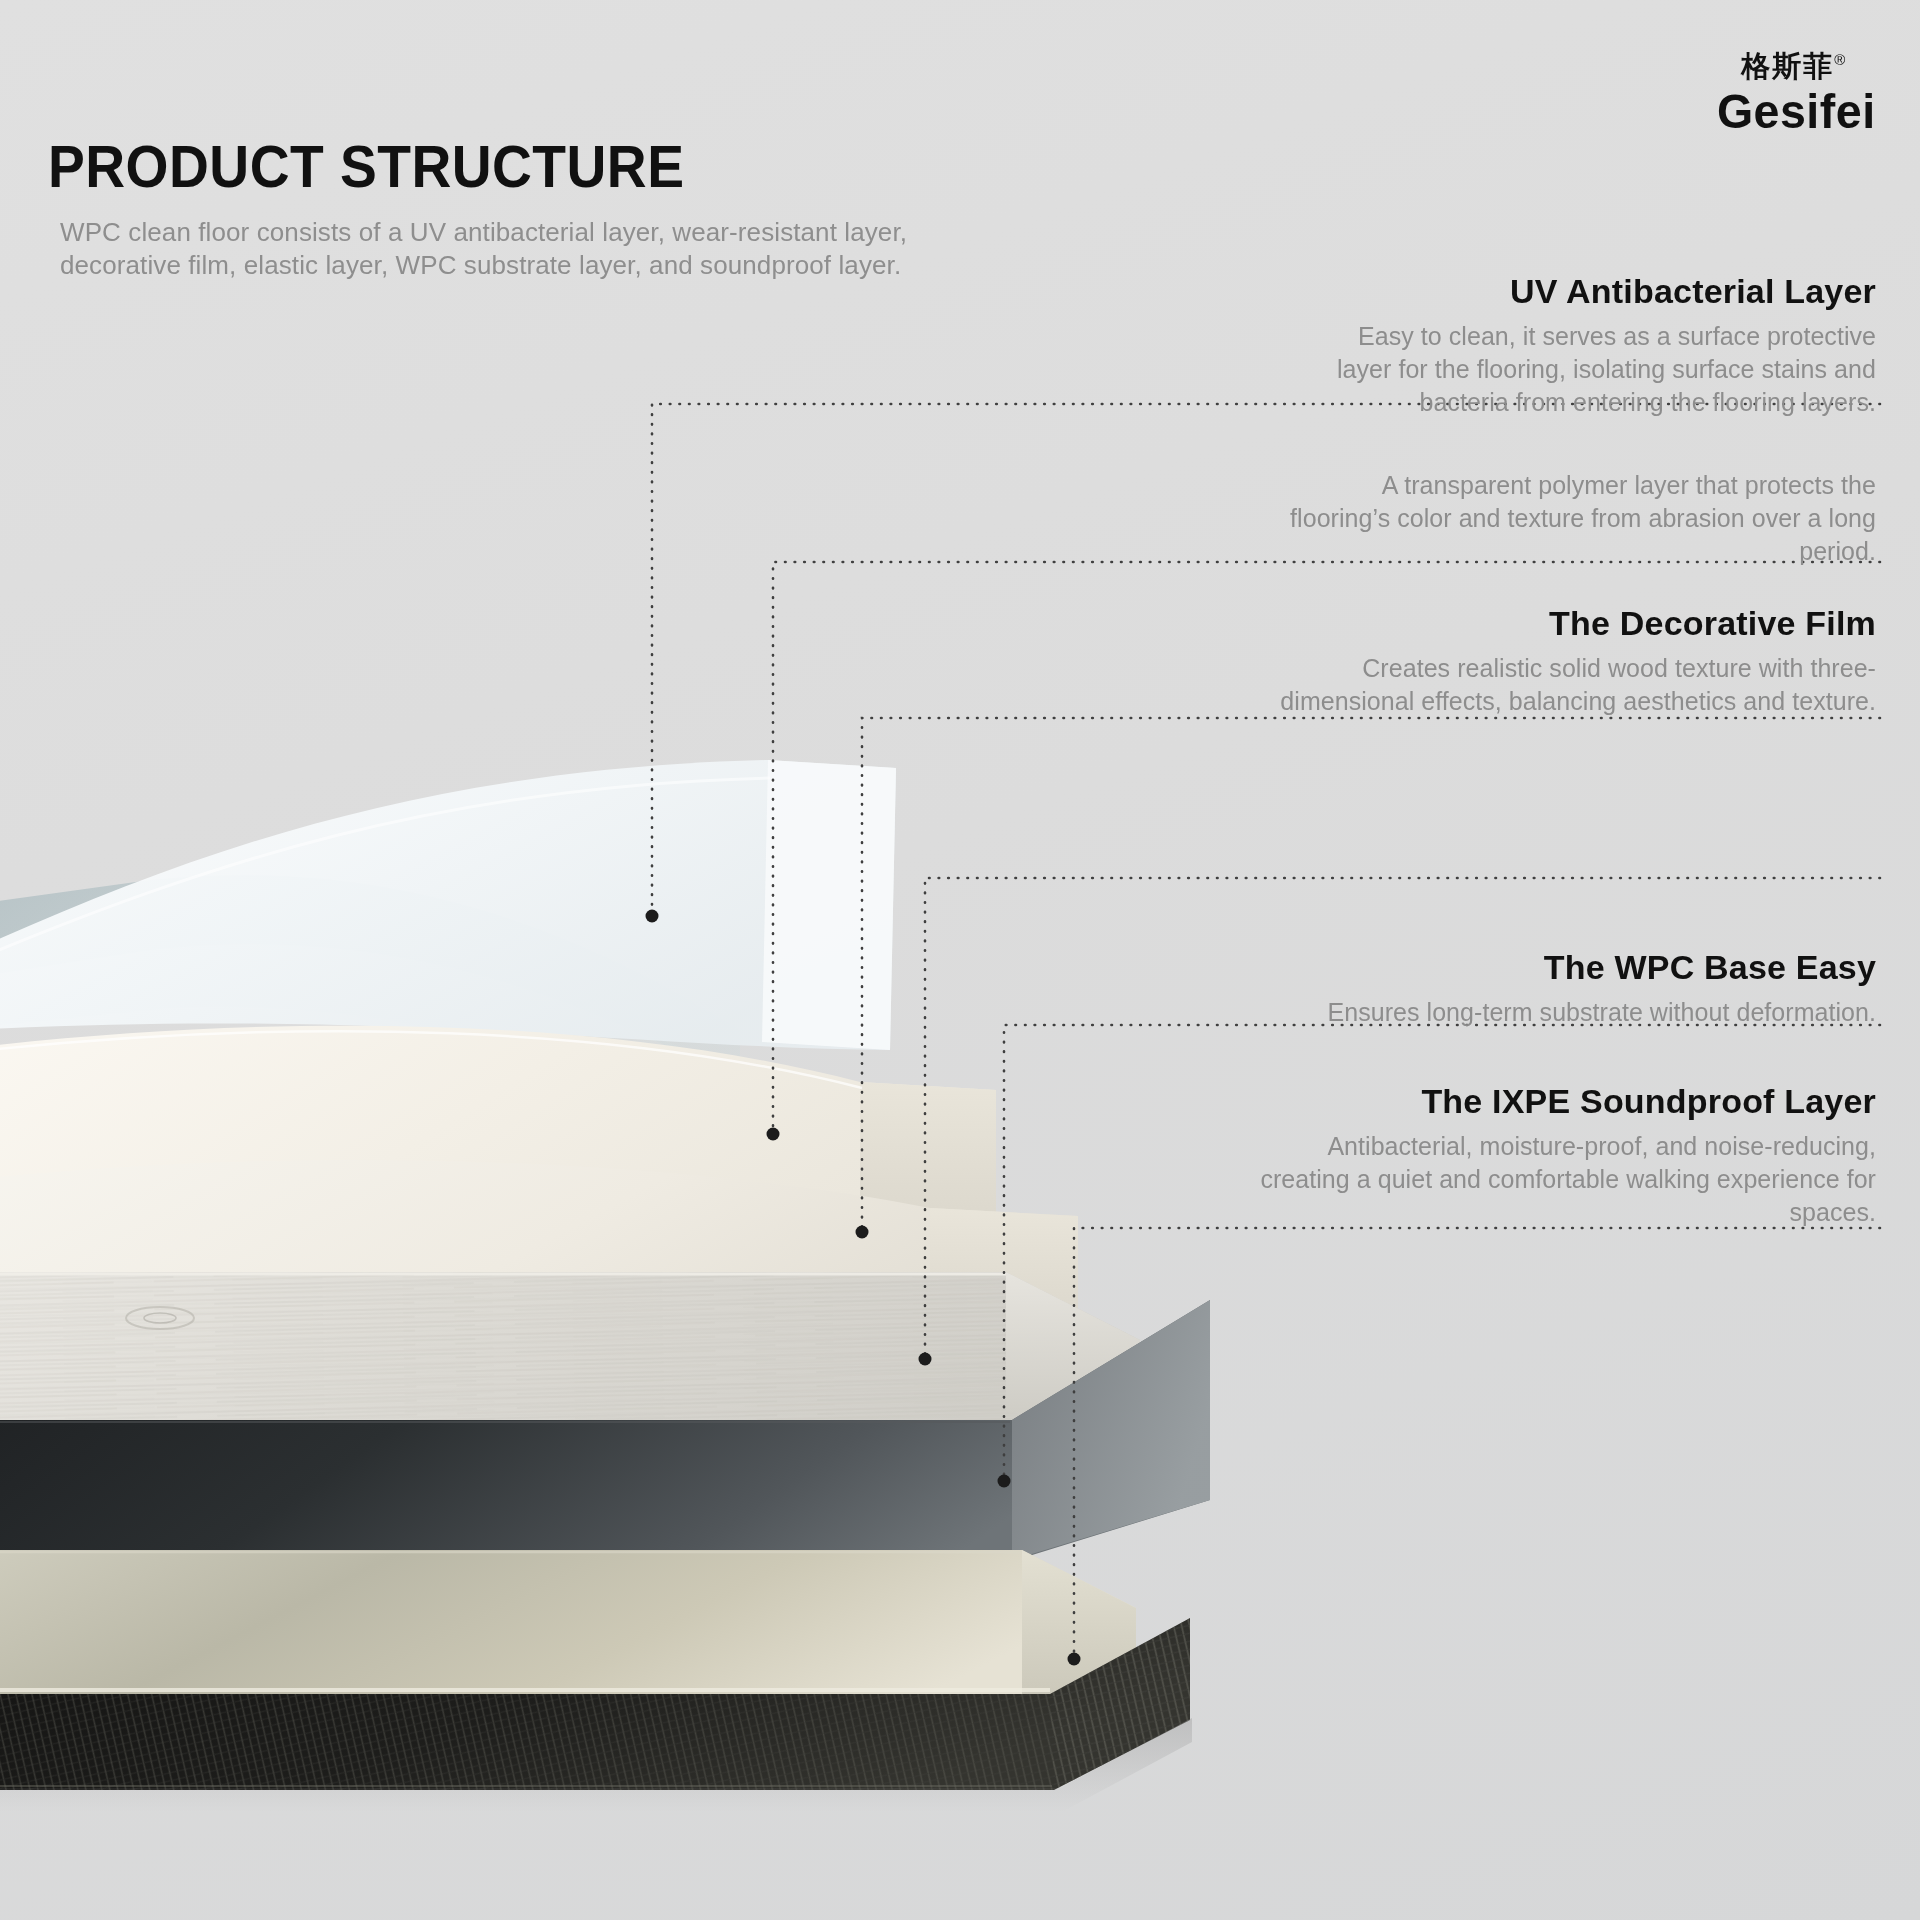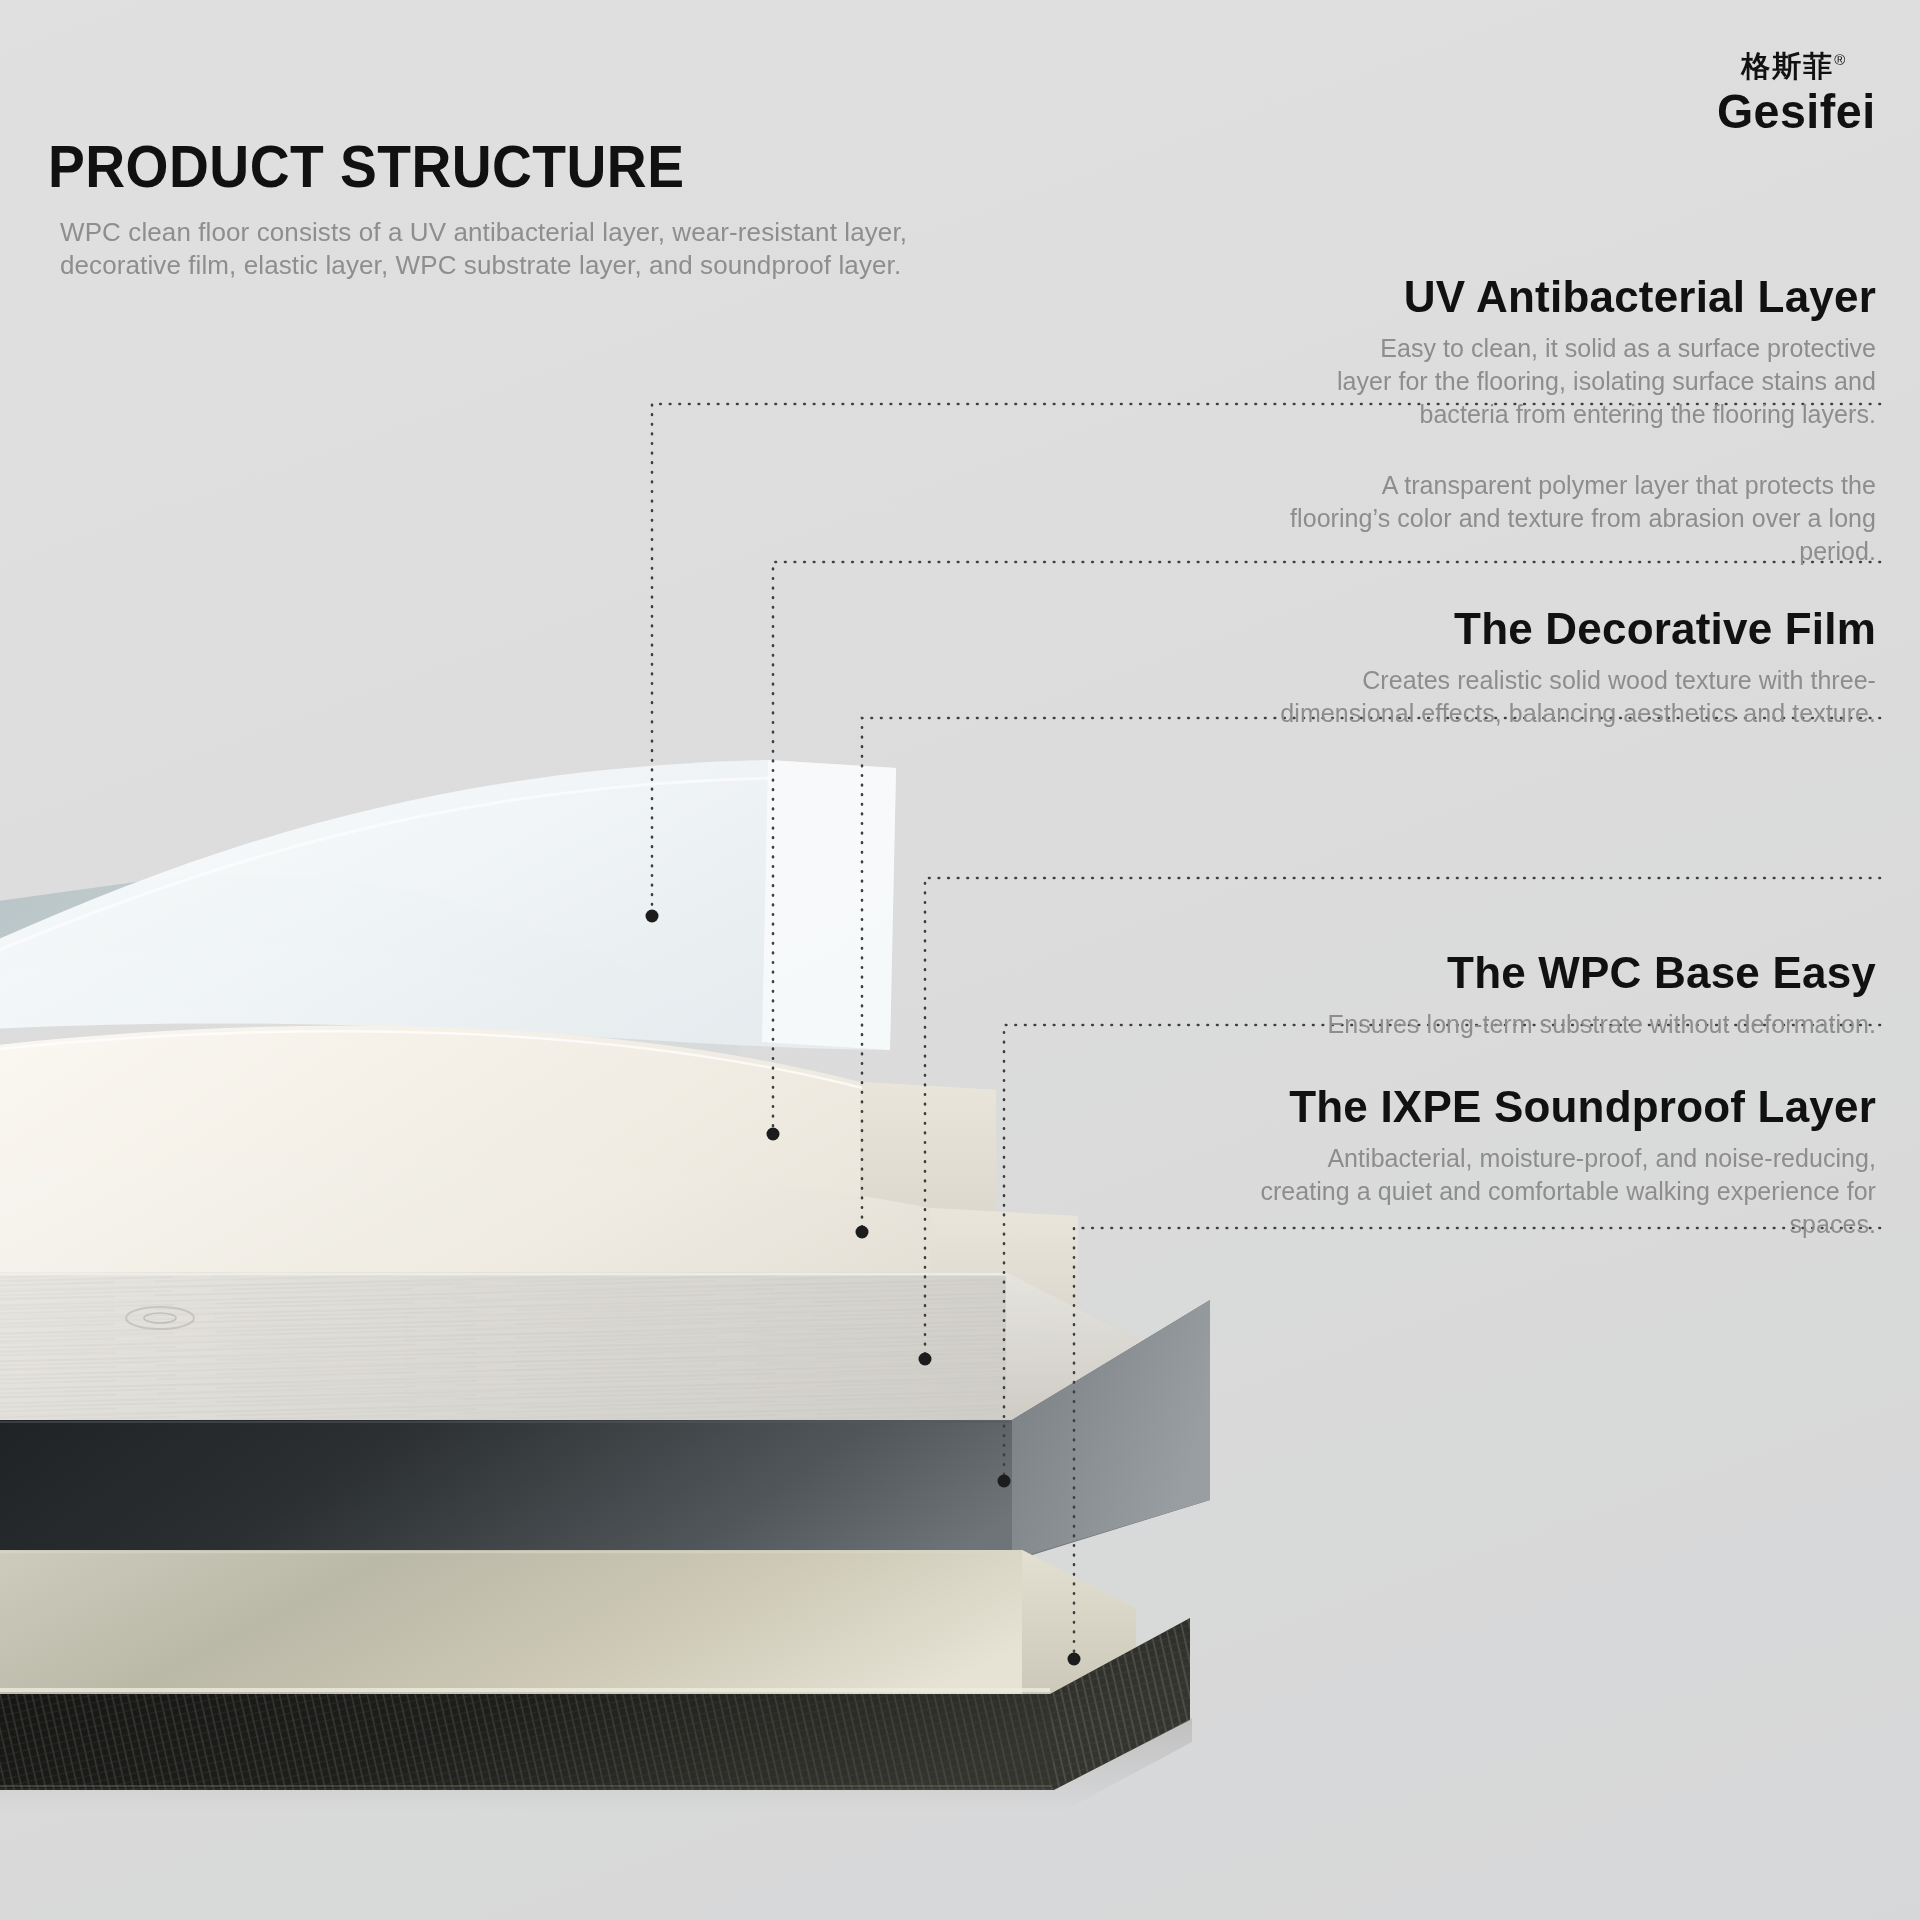--- a/index.html
+++ b/index.html
@@ -81,21 +81,21 @@
     pointer-events: none;
   }
 
   
   .callout {
     position: absolute;
     text-align: right;
     right: 44px;
   }
   .callout-title {
-    font-size: 44px;
+    font-size: 34px;
     font-weight: bold;
     color: #111111;
     letter-spacing: 0.2px;
     line-height: 1.15;
     white-space: nowrap;
   }
   .callout-desc {
     font-size: 25px;
     color: #8d8d8d;
     line-height: 1.32;
@@ -311,21 +311,21 @@
       <circle cx="773" cy="1134" r="6.5"></circle>
       <circle cx="862" cy="1232" r="6.5"></circle>
       <circle cx="925" cy="1359" r="6.5"></circle>
       <circle cx="1004" cy="1481" r="6.5"></circle>
       <circle cx="1074" cy="1659" r="6.5"></circle>
     </g>
   </svg>
 
   <div class="callout" id="callout-0">
     <div class="callout-title">UV Antibacterial Layer</div>
-    <div class="callout-desc">Easy to clean, it solid as a surface protective layer for the flooring, isolating surface stains and bacteria from entering the flooring layers.</div>
+    <div class="callout-desc">Easy to clean, it serves as a surface protective layer for the flooring, isolating surface stains and bacteria from entering the flooring layers.</div>
   </div>
 
   <div class="callout" id="callout-1">
     <div class="callout-desc">A transparent polymer layer that protects the flooring’s color and texture from abrasion over a long period.</div>
   </div>
 
   <div class="callout" id="callout-2">
     <div class="callout-title">The Decorative Film</div>
     <div class="callout-desc">Creates realistic solid wood texture with three-dimensional effects, balancing aesthetics and texture.</div>
   </div>

